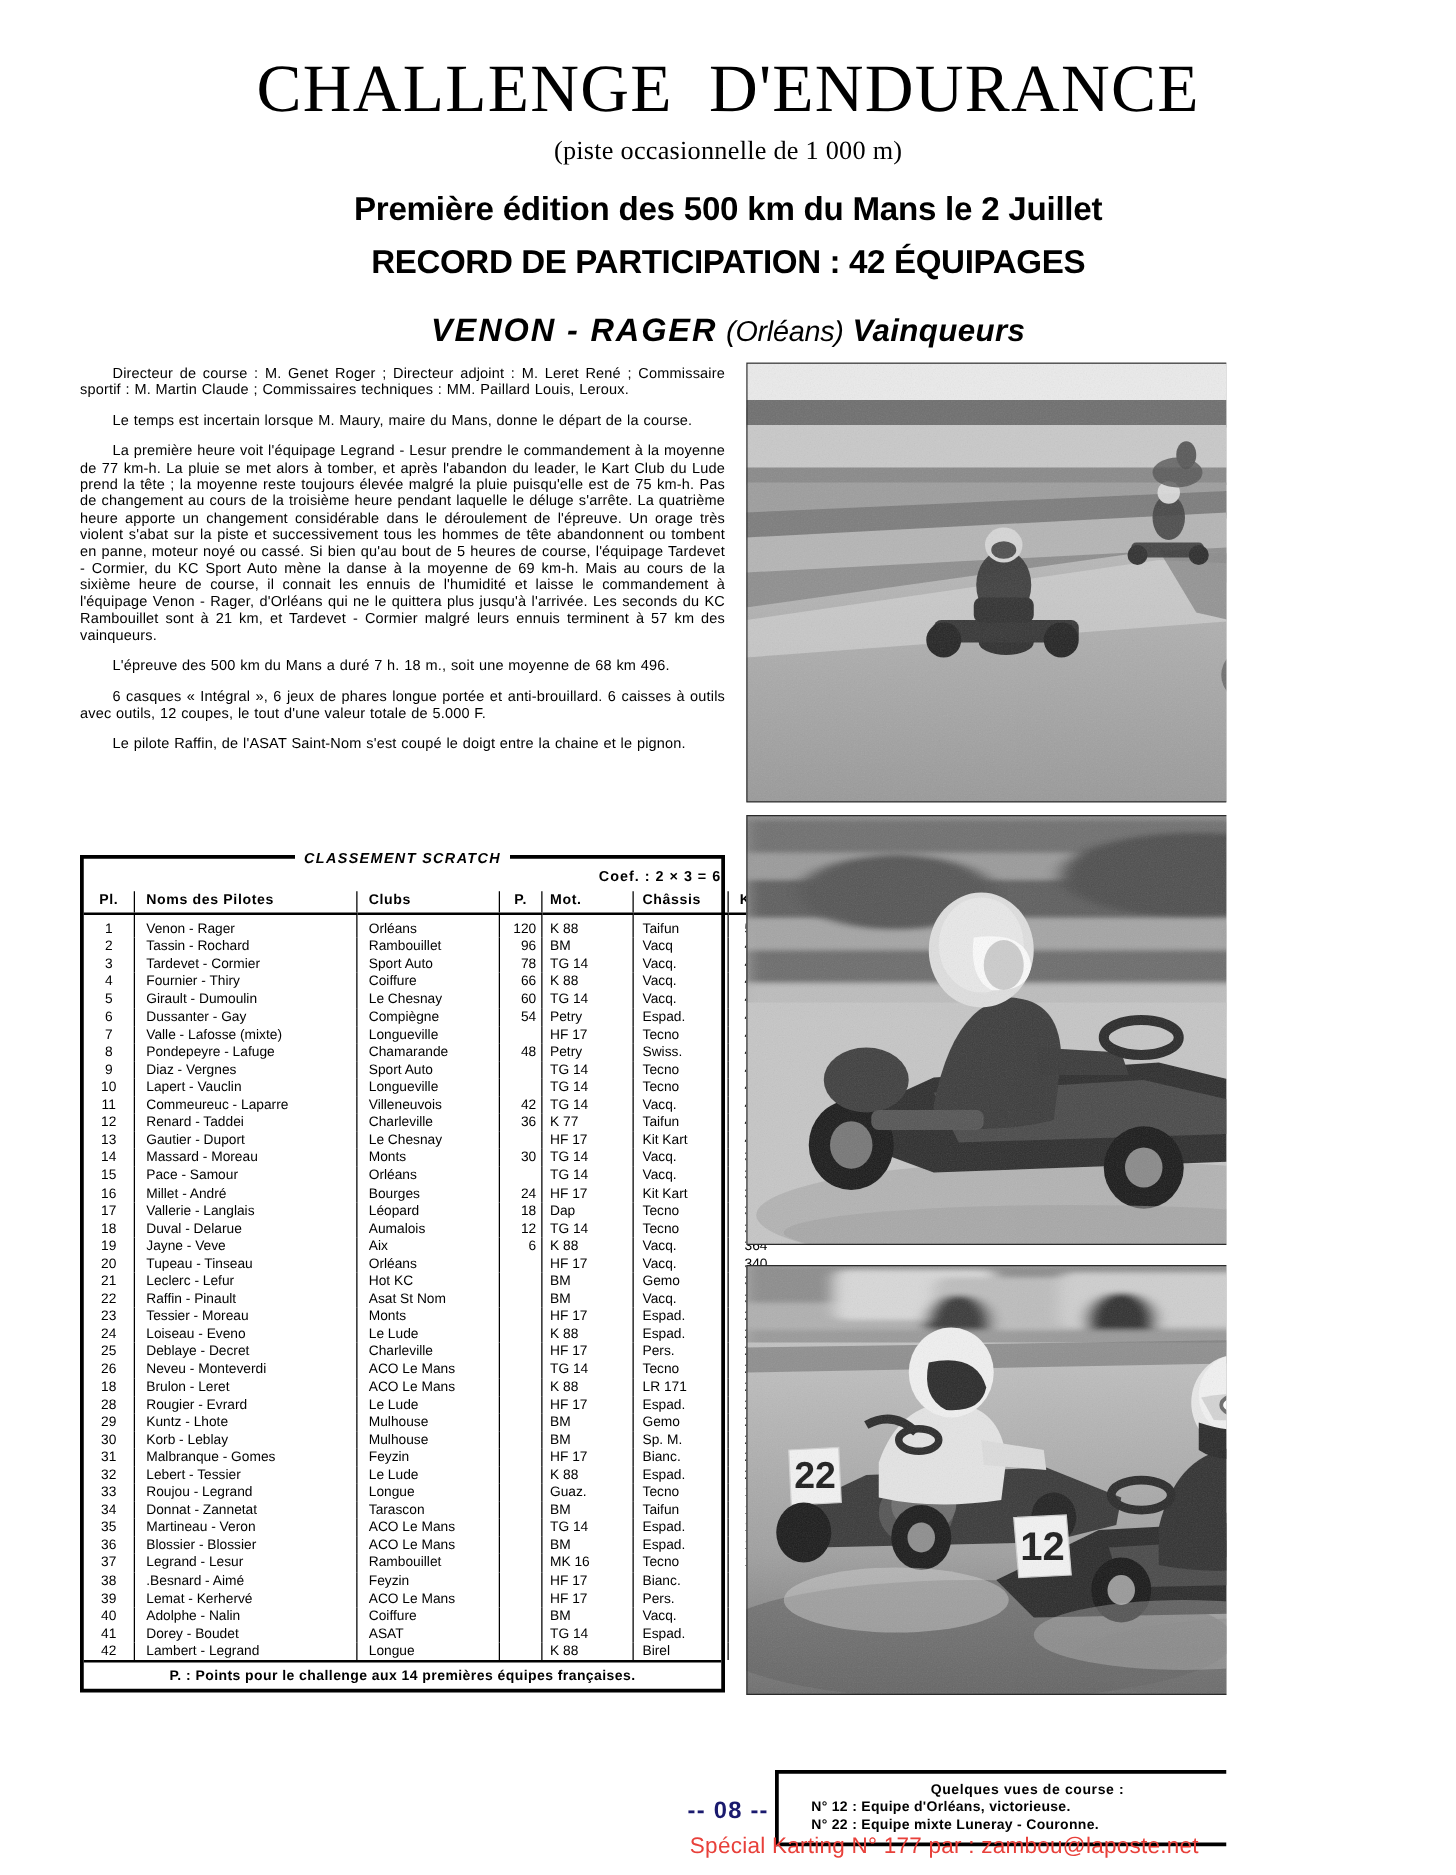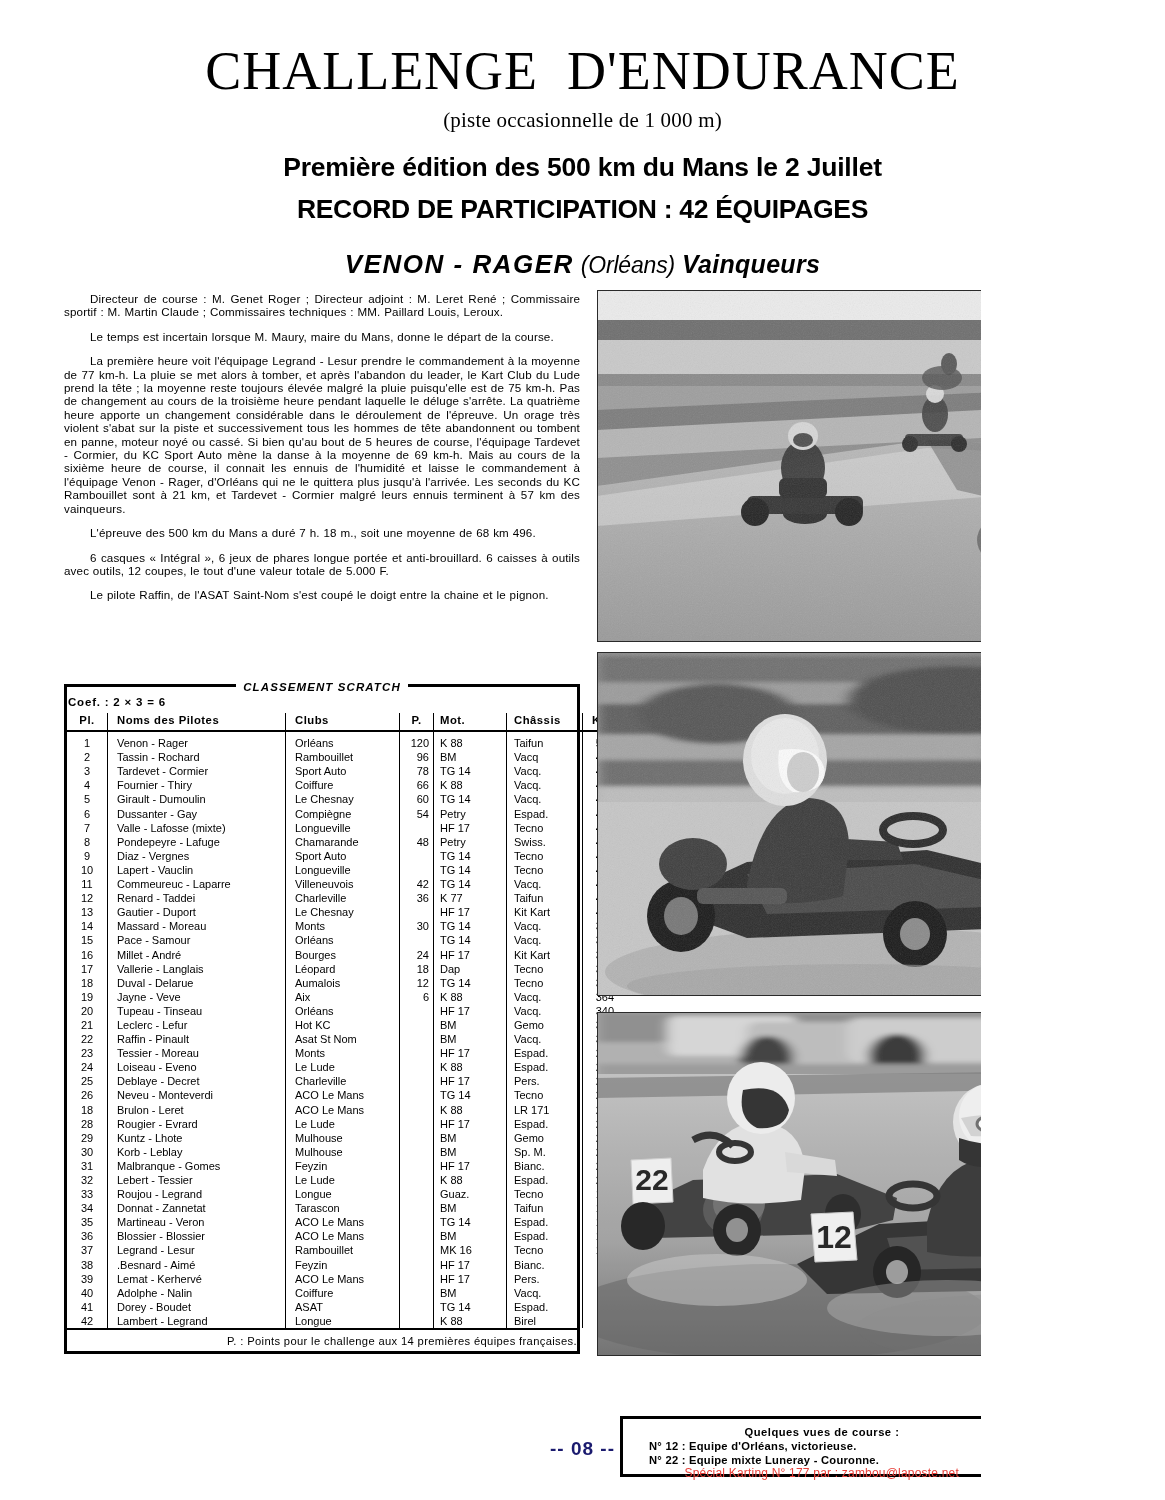--- a/index.html
+++ b/index.html
@@ -75,25 +75,25 @@
     text-align: center; pointer-events: none; font-style: italic;
   }
   .scratch-banner span {
     background: #fff;
     font-size: 11.5px;
     font-weight: bold;
     letter-spacing: 1.1px;
     padding: 0 7px;
   }
   .coef-row {
-    text-align: left;
+    text-align: right;
     font-size: 11.5px;
     font-weight: bold;
     letter-spacing: 0.8px;
-    padding: 9px 0 5px 1px;
+    padding: 9px 0 5px 16px;
   }
   table.cls {
     width: 100%;
     border-collapse: collapse;
     table-layout: fixed;
     font-size: 11px;
   }
   table.cls th, table.cls td {
     padding: 0;
     vertical-align: top;
@@ -113,23 +113,23 @@
   .c-club{ width: 104px; padding-left: 9px !important; border-left: 1.6px solid #000; }
   .c-p   { width: 33px;  text-align: right; padding-right: 4px !important; border-left: 1.6px solid #000; }
   .c-mot { width: 66px;  padding-left: 6px !important; border-left: 1.6px solid #000; }
   .c-cha { width: 68px;  padding-left: 7px !important; border-left: 1.6px solid #000; }
   .c-km  { width: 37px;  text-align: right; padding-right: 6px !important; border-left: 1.6px solid #000; }
   thead .c-nom, thead .c-club, thead .c-mot, thead .c-cha { text-align: left; }
   thead .c-p, thead .c-km { text-align: center; padding-right: 0 !important; }
   tbody tr:first-child td { padding-top: 4px; }
   .footnote {
     border-top: 2px solid #000;
-    text-align: right;
+    text-align: center;
     font-size: 11.2px;
-    font-weight: normal;
+    font-weight: bold;
     letter-spacing: 0.35px;
     padding: 5px 0 4px 0;
   }
 
   
   .notice-box {
     position: absolute; left: 76px; top: 1346px; width: 474px;
     border: 3px solid #000;
     box-sizing: border-box;
     padding: 10px 0 10px 0;
@@ -170,21 +170,21 @@
   .page-number {
     position: absolute; left: 0; top: 1438px; width: 1165px;
     text-align: center;
     font-size: 19px;
     font-weight: bold;
     color: #1a1a6e;
     letter-spacing: 1px;
   }
   .watermark {
     position: absolute; right: 22px; top: 1466px;
-    font-size: 12px;
+    font-size: 18px;
     color: #e8403a;
     letter-spacing: 0.2px;
     white-space: nowrap;
   }
 </style>
 </head>
 <body>
 
 <div class="page">
 

